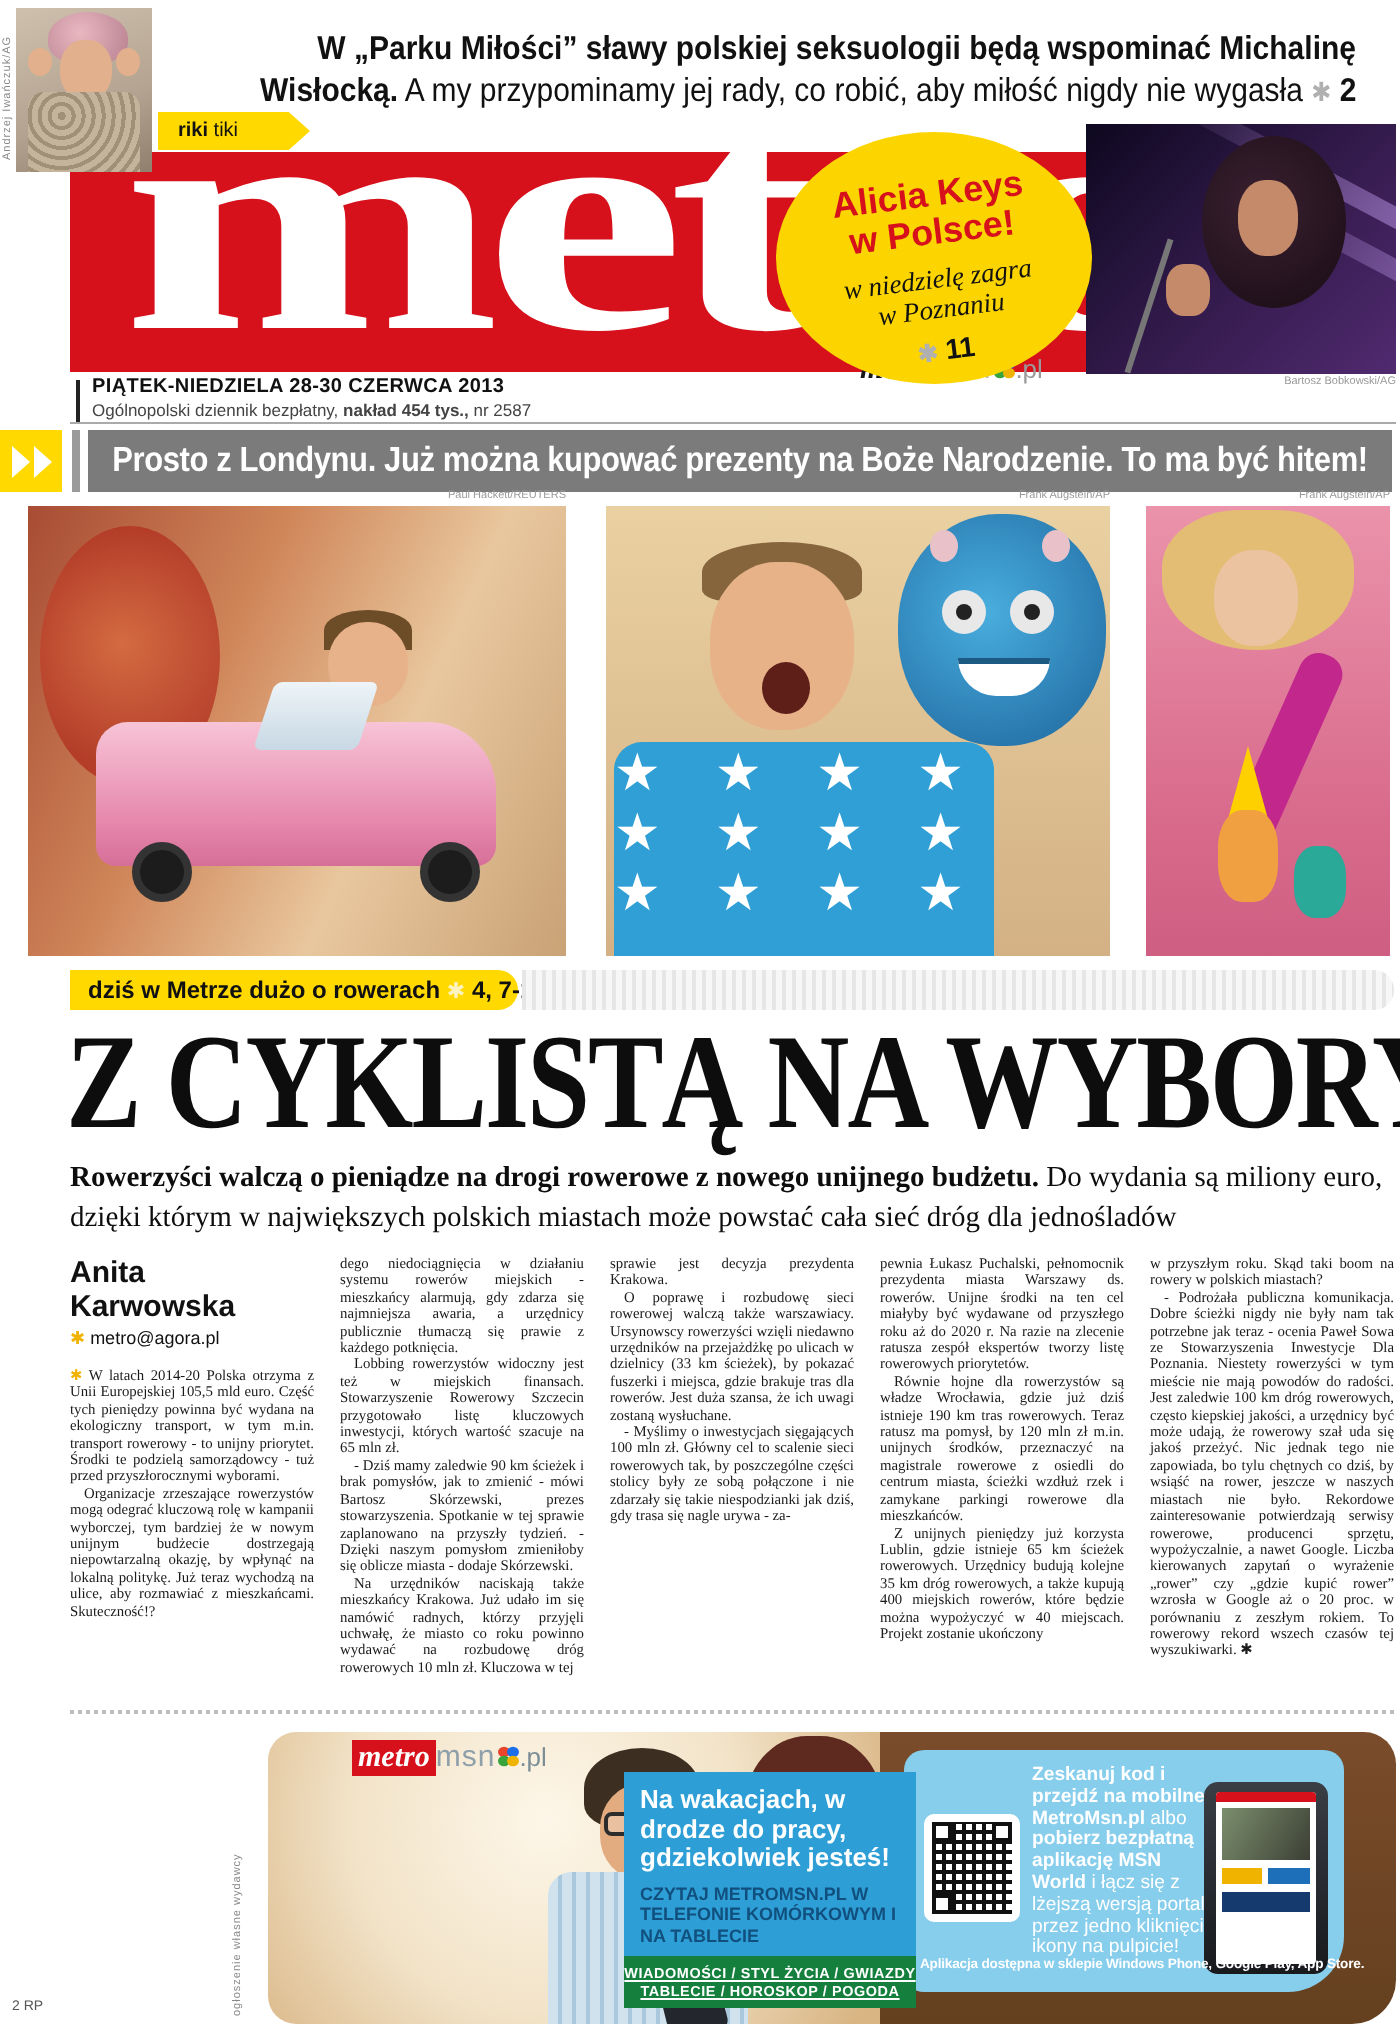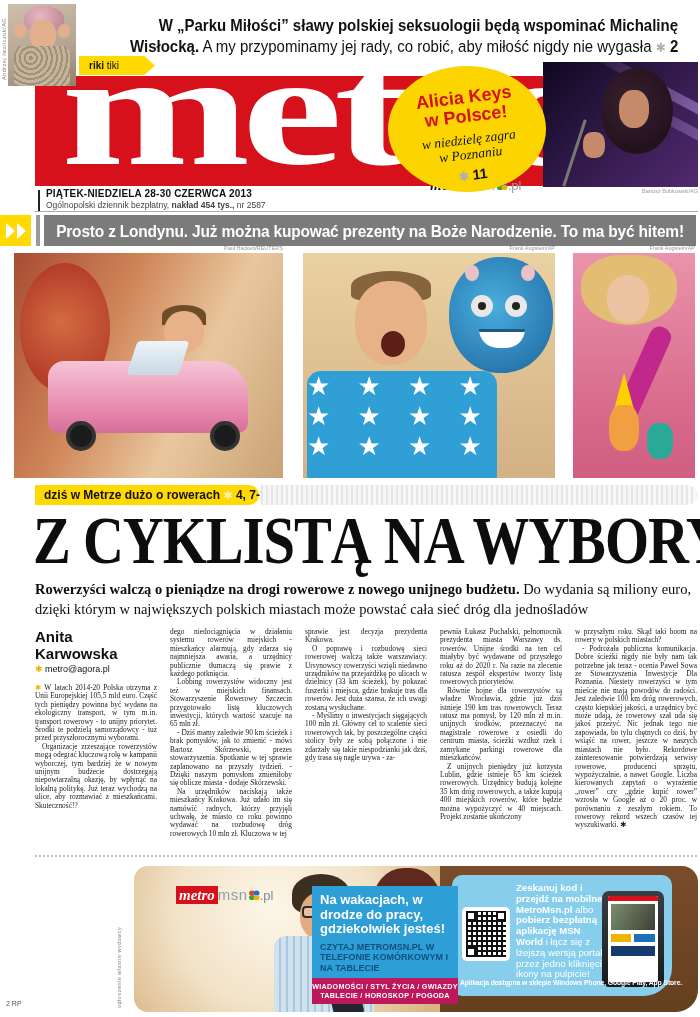--- a/index.html
+++ b/index.html
@@ -124,31 +124,31 @@
      background:radial-gradient(circle at 42% 30%,#fdf6e8,#f2e3c8 45%,#d9b584 85%);}
   .manhair{position:absolute;left:158px;top:8px;width:58px;height:40px;border-radius:50% 50% 30% 30%;background:#3c2f22;}
   .manface{position:absolute;left:166px;top:26px;width:44px;height:48px;border-radius:46%;background:#e3ac80;}
   .glasses{position:absolute;left:168px;top:40px;width:40px;height:12px;border:2px solid #2c2c2c;border-radius:4px;
      background:rgba(255,255,255,.25);box-sizing:border-box;}
   .manshirt{position:absolute;left:140px;top:70px;width:100px;height:76px;border-radius:12px 12px 0 0;
      background:repeating-linear-gradient(90deg,#cfe2ee 0 5px,#aac8dd 5px 7px);}
   .womanhair{position:absolute;left:238px;top:2px;width:70px;height:82px;border-radius:45%;background:#5e2a20;}
   .womanface{position:absolute;left:254px;top:24px;width:38px;height:46px;border-radius:46%;background:#eab894;}
   .phone{position:absolute;left:196px;top:108px;width:30px;height:44px;background:#23262c;border-radius:5px;transform:rotate(-14deg);}
-  .ad-logo{position:absolute;left:42px;top:20px;font-size:15px;white-space:nowrap;}
+  .ad-logo{position:absolute;left:42px;top:4px;font-size:15px;white-space:nowrap;}
   .ad-logo .m{font-family:"Liberation Serif",serif;font-weight:bold;font-style:italic;color:#fff;background:#d6111c;padding:1px 3px;}
   .ad-logo .n{color:#8fa0aa;letter-spacing:.5px;}
   .ad-logo .p{color:#7d8d96;font-size:13px;}
   .ad-brown{position:absolute;left:306px;top:0;width:258px;height:146px;background:linear-gradient(#7a4c2b,#64401f);}
   .ad-panel{position:absolute;left:318px;top:9px;width:220px;height:121px;background:#87cdec;border-radius:10px 10px 28px 10px;}
   .ad-bluebox{position:absolute;left:178px;top:20px;width:146px;height:92px;background:#2e9fd6;box-sizing:border-box;padding:7px 8px;}
   .ad-bb-title{color:#fff;font-weight:bold;font-size:13px;line-height:14.5px;}
   .ad-bb-sub{color:#11507e;font-weight:bold;font-size:9px;line-height:10.5px;margin-top:5px;}
-  .ad-blackstrip{position:absolute;left:178px;top:112px;width:146px;height:26px;background:#be185d;color:#fff;
-     font-weight:bold;font-size:7.2px;line-height:9px;text-align:center;padding-top:4px;box-sizing:border-box;letter-spacing:.3px;}
+  .ad-blackstrip{position:absolute;left:178px;top:112px;width:146px;height:26px;background:#15803d;color:#fff;
+     font-weight:bold;font-size:7.2px;line-height:9px;text-align:center;padding-top:4px;box-sizing:border-box;letter-spacing:.3px;text-decoration:underline;}
   .qr{position:absolute;left:10px;top:32px;width:48px;height:54px;background:#fff;border-radius:5px;padding:4px;box-sizing:border-box;}
   .qr-in{width:100%;height:100%;position:relative;
      background:repeating-linear-gradient(0deg,#111 0 2px,transparent 2px 5px),
                 repeating-linear-gradient(90deg,#111 0 2px,#fff 2px 5px);}
   .qr-eye{position:absolute;width:10px;height:10px;background:#fff;border:2.5px solid #111;box-sizing:border-box;}
   .scan{position:absolute;left:64px;top:8px;width:92px;color:#fff;font-size:9.6px;line-height:10.8px;}
   .scan .b2{font-weight:bold;}
   .tablet{position:absolute;left:150px;top:16px;width:62px;height:96px;background:linear-gradient(#3a3e45,#17191d);
      border-radius:7px;padding:5px 6px;box-sizing:border-box;}
   .tscreen{width:100%;height:100%;background:#fff;border-radius:2px;overflow:hidden;position:relative;}

